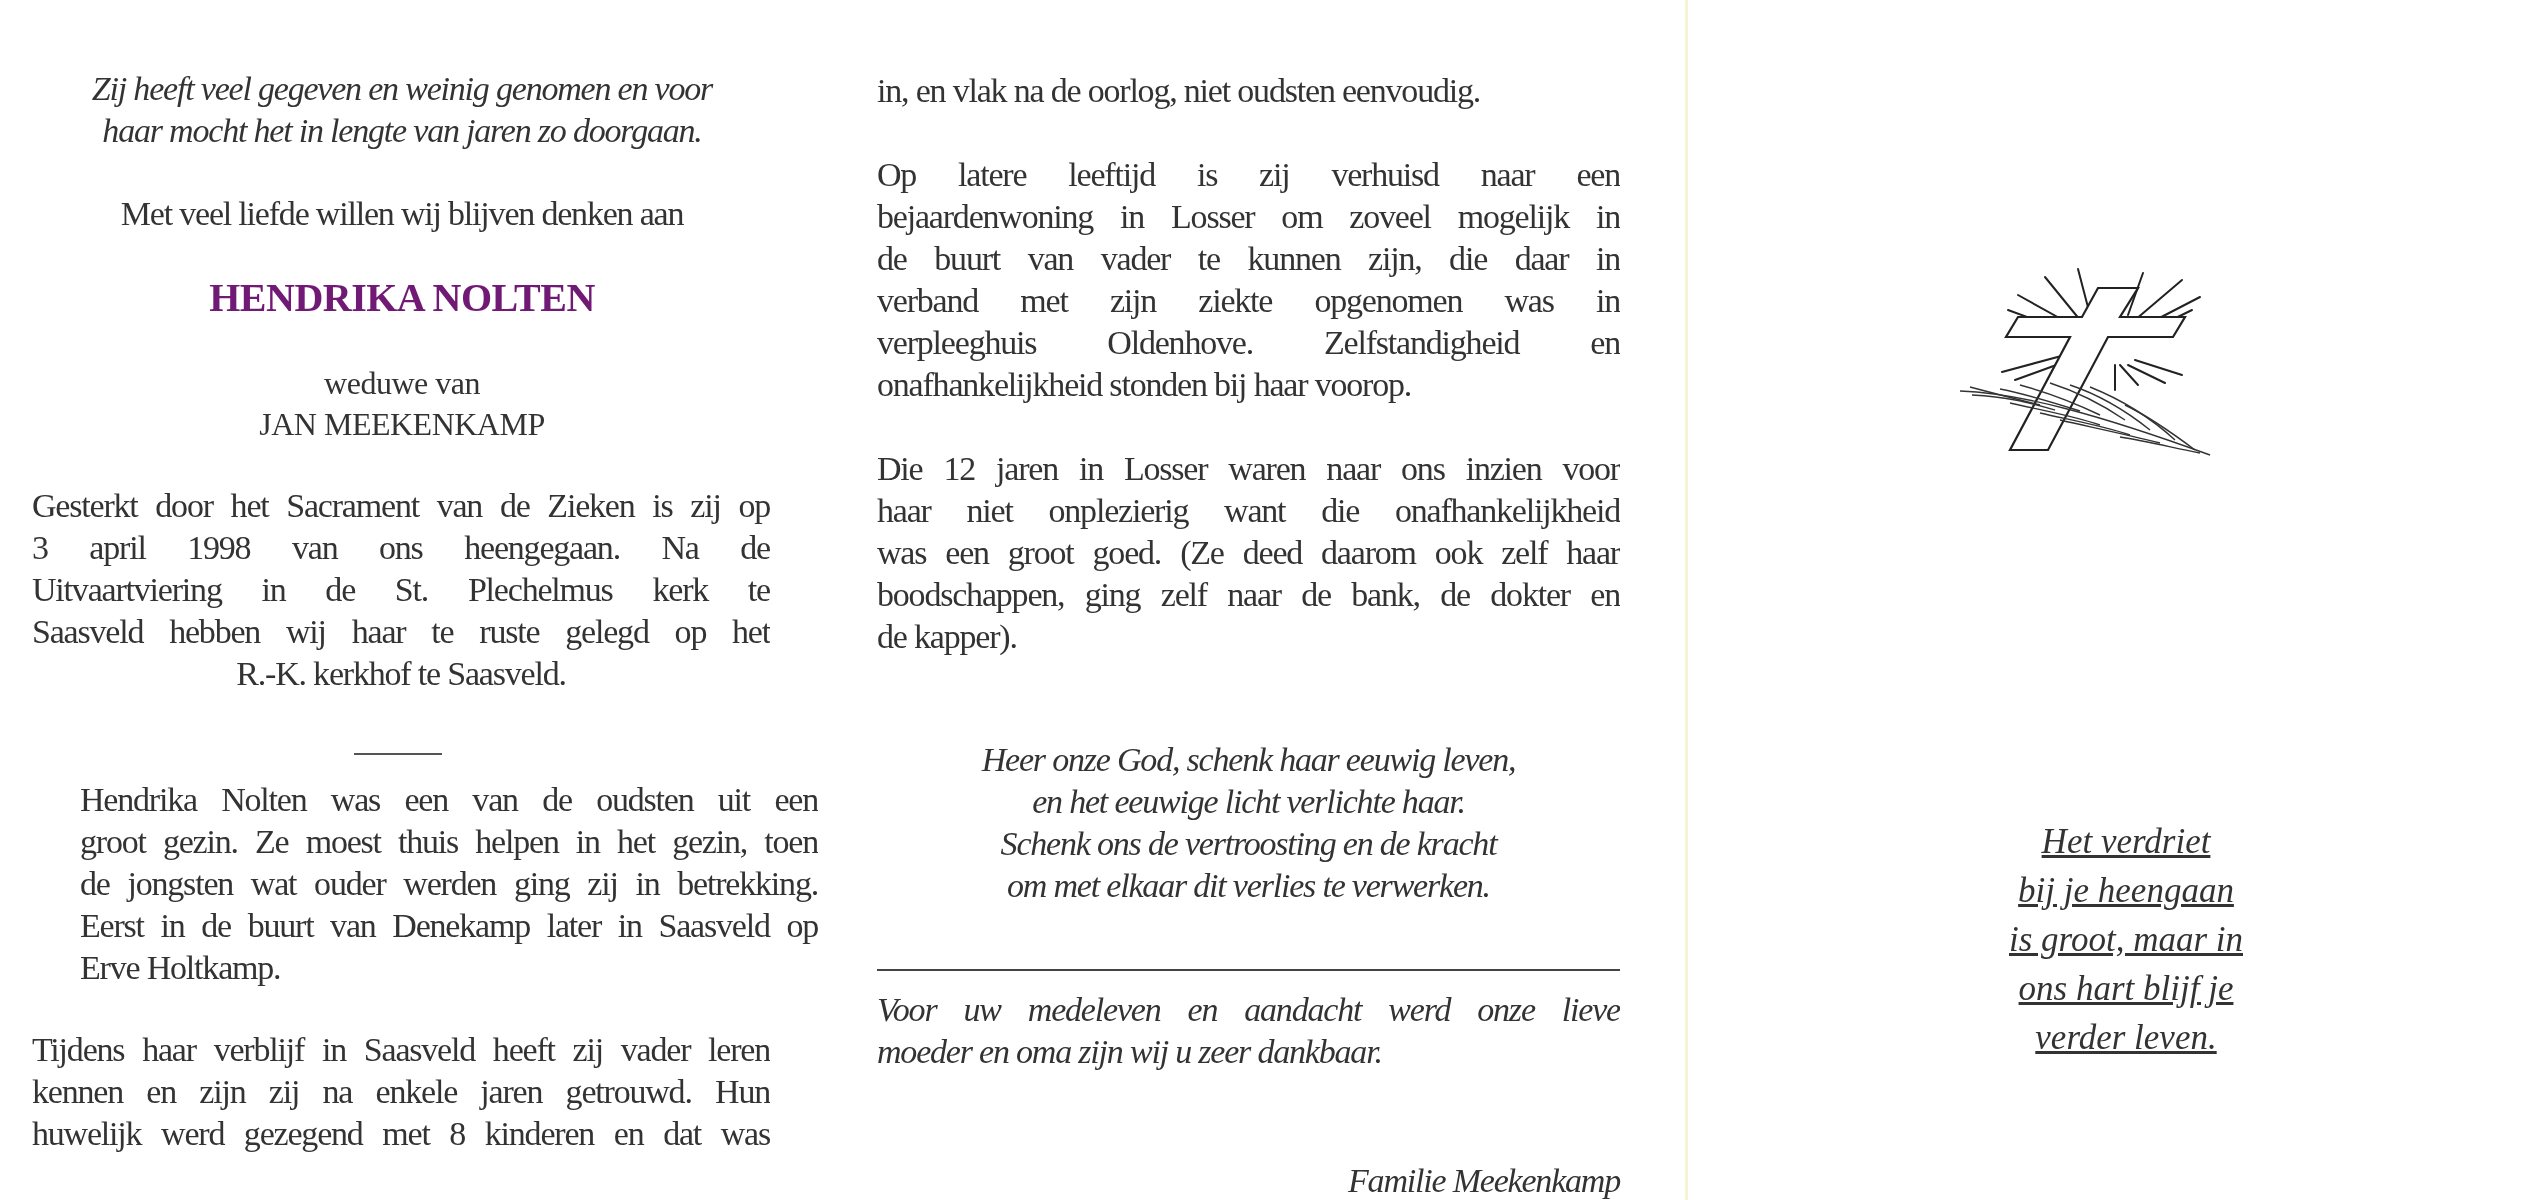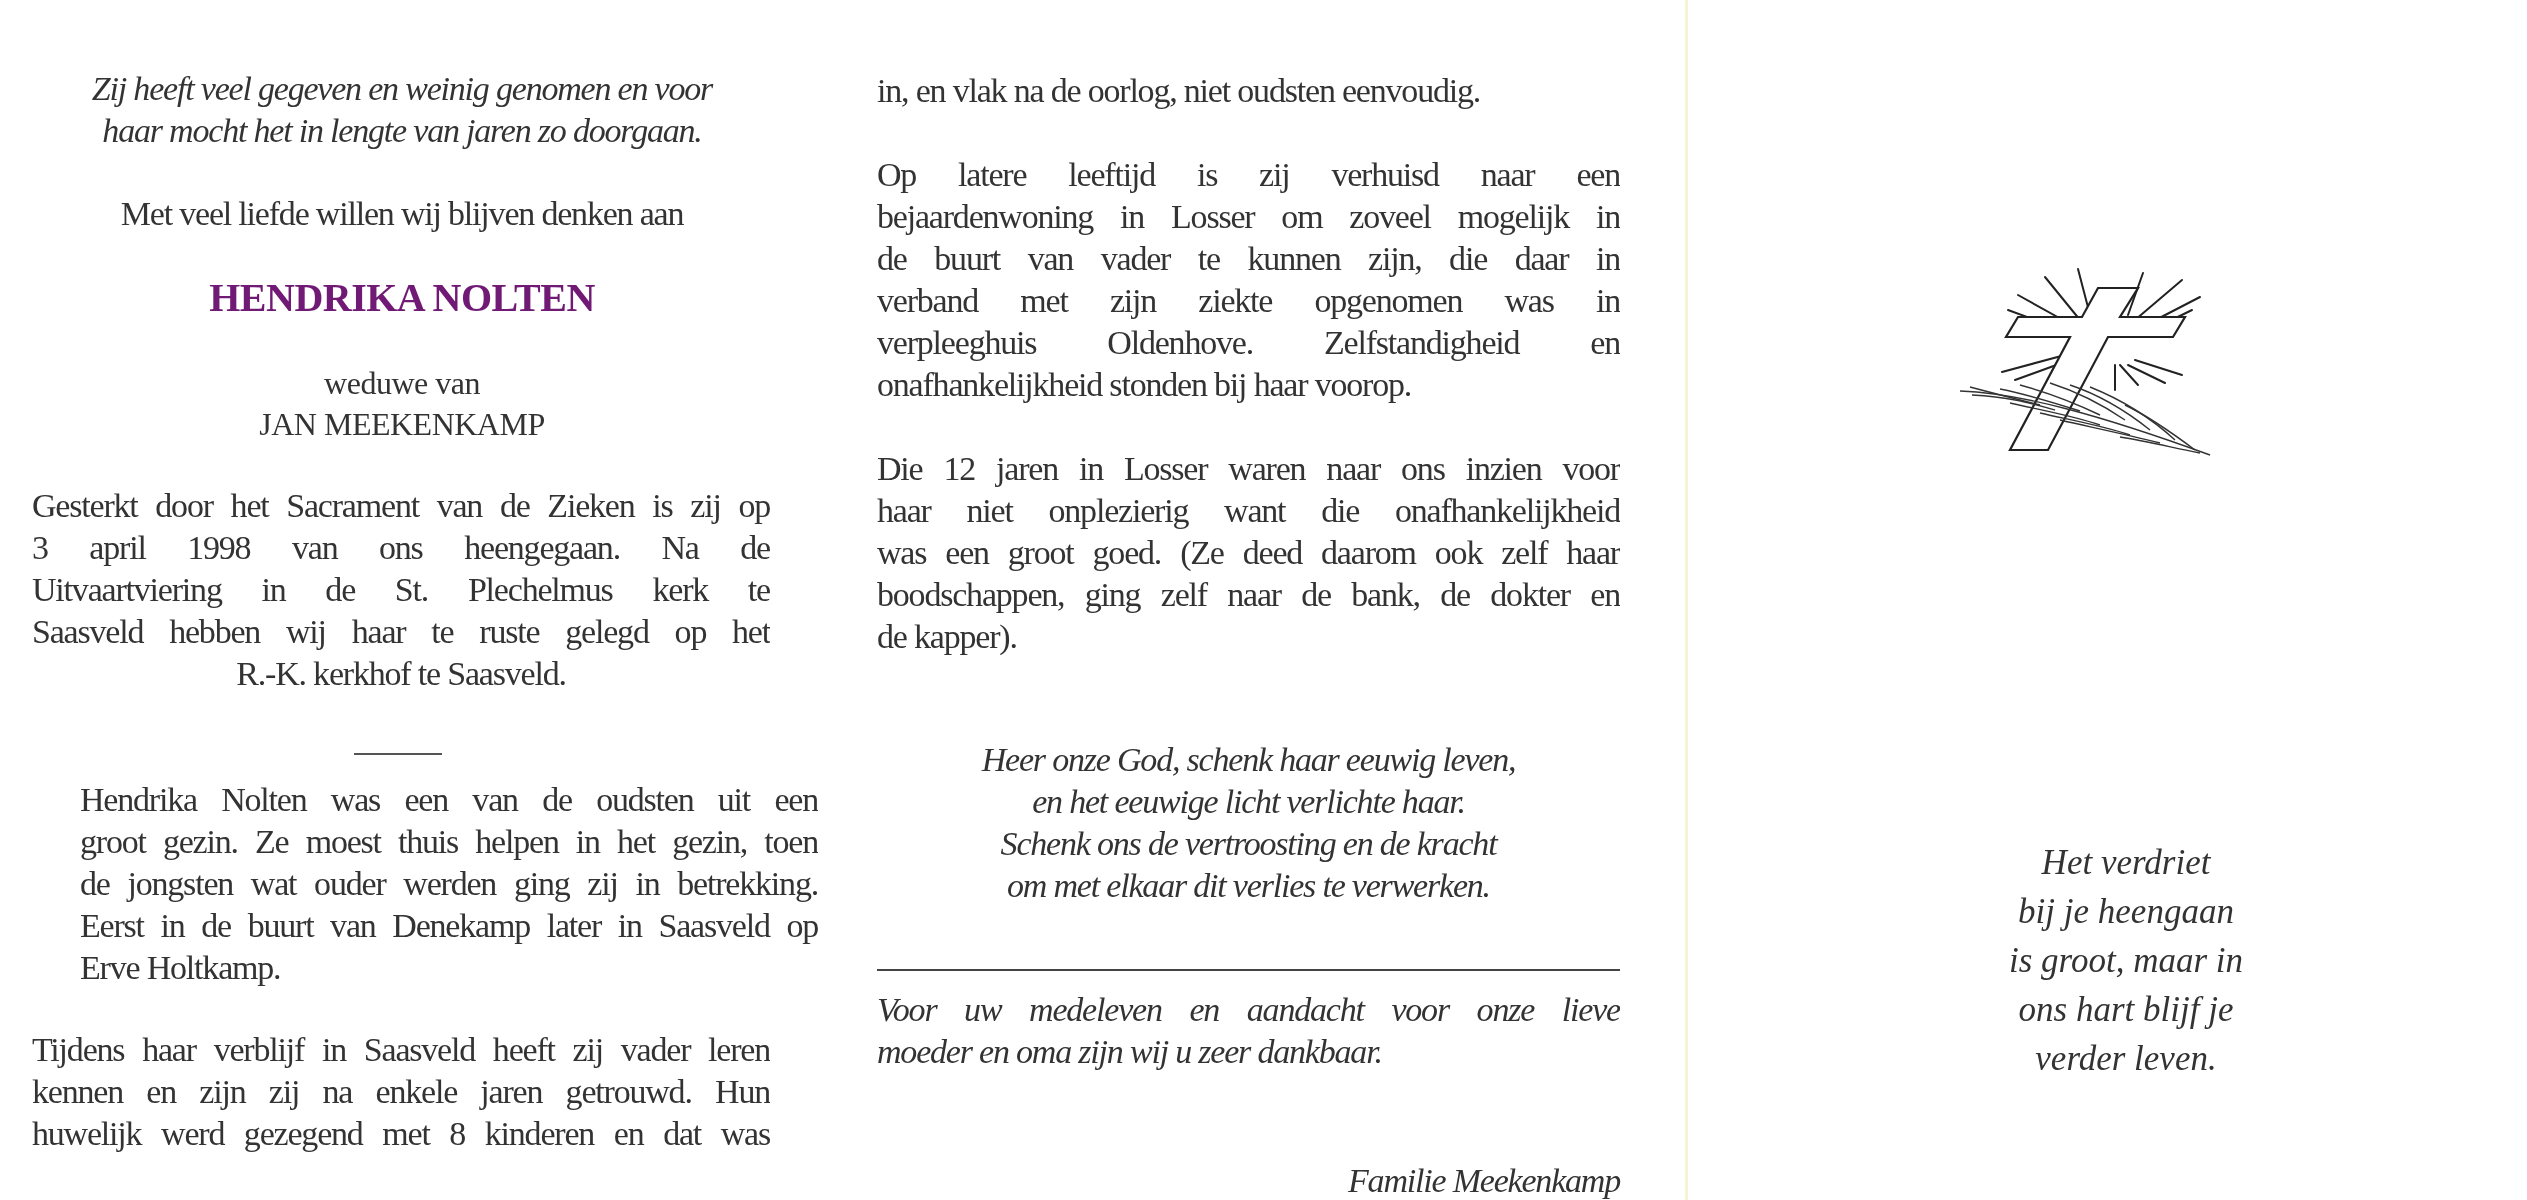--- a/index.html
+++ b/index.html
@@ -85,21 +85,21 @@
   <div class="col ital" style="left:0; top:739px; width:743px;">
     <span class="line center">Heer onze God, schenk haar eeuwig leven,</span>
     <span class="line center">en het eeuwige licht verlichte haar.</span>
     <span class="line center">Schenk ons de vertroosting en de kracht</span>
     <span class="line center">om met elkaar dit verlies te verwerken.</span>
   </div>
 
   <div class="long-rule" style="left:0; top:969px; width:743px;"></div>
 
   <div class="col ital" style="left:0; top:989px; width:743px;">
-    <span class="line just">Voor uw medeleven en aandacht voor onze lieve</span>
+    <span class="line just">Voor uw medeleven en aandacht werd onze lieve</span>
     <span class="line">moeder en oma zijn wij u zeer dankbaar.</span>
   </div>
 
   <div class="col ital" style="left:0; top:1113px; width:743px;margin-top:47px;">
     <span class="line right">Familie Meekenkamp</span>
   </div>
 </div>
 
 <div class="cross-art" style="left:1960px; top:265px; width:260px; height:200px;">
   <svg width="260" height="200" viewBox="0 0 260 200">
@@ -135,19 +135,19 @@
       <path d="M130 122 C160 134 190 152 215 175"></path>
       <path d="M50 138 C80 145 110 150 140 160"></path>
       <path d="M80 148 C110 155 140 160 170 170"></path>
       <path d="M100 155 C130 162 160 168 200 178"></path>
       <path d="M160 172 C185 176 210 182 240 188"></path>
       <path d="M165 140 C190 152 215 170 235 185"></path>
     </g>
   </svg>
 </div>
 
-<div class="col ital poem" style="left:1900px; top:838px; width:452px;">
+<div class="col ital poem" style="left:1900px; top:817px; width:452px;text-decoration:underline;">
   <span class="line center">Het verdriet</span>
   <span class="line center">bij je heengaan</span>
   <span class="line center">is groot, maar in</span>
   <span class="line center">ons hart blijf je</span>
   <span class="line center">verder leven.</span>
 </div>
 
 </body></html>

